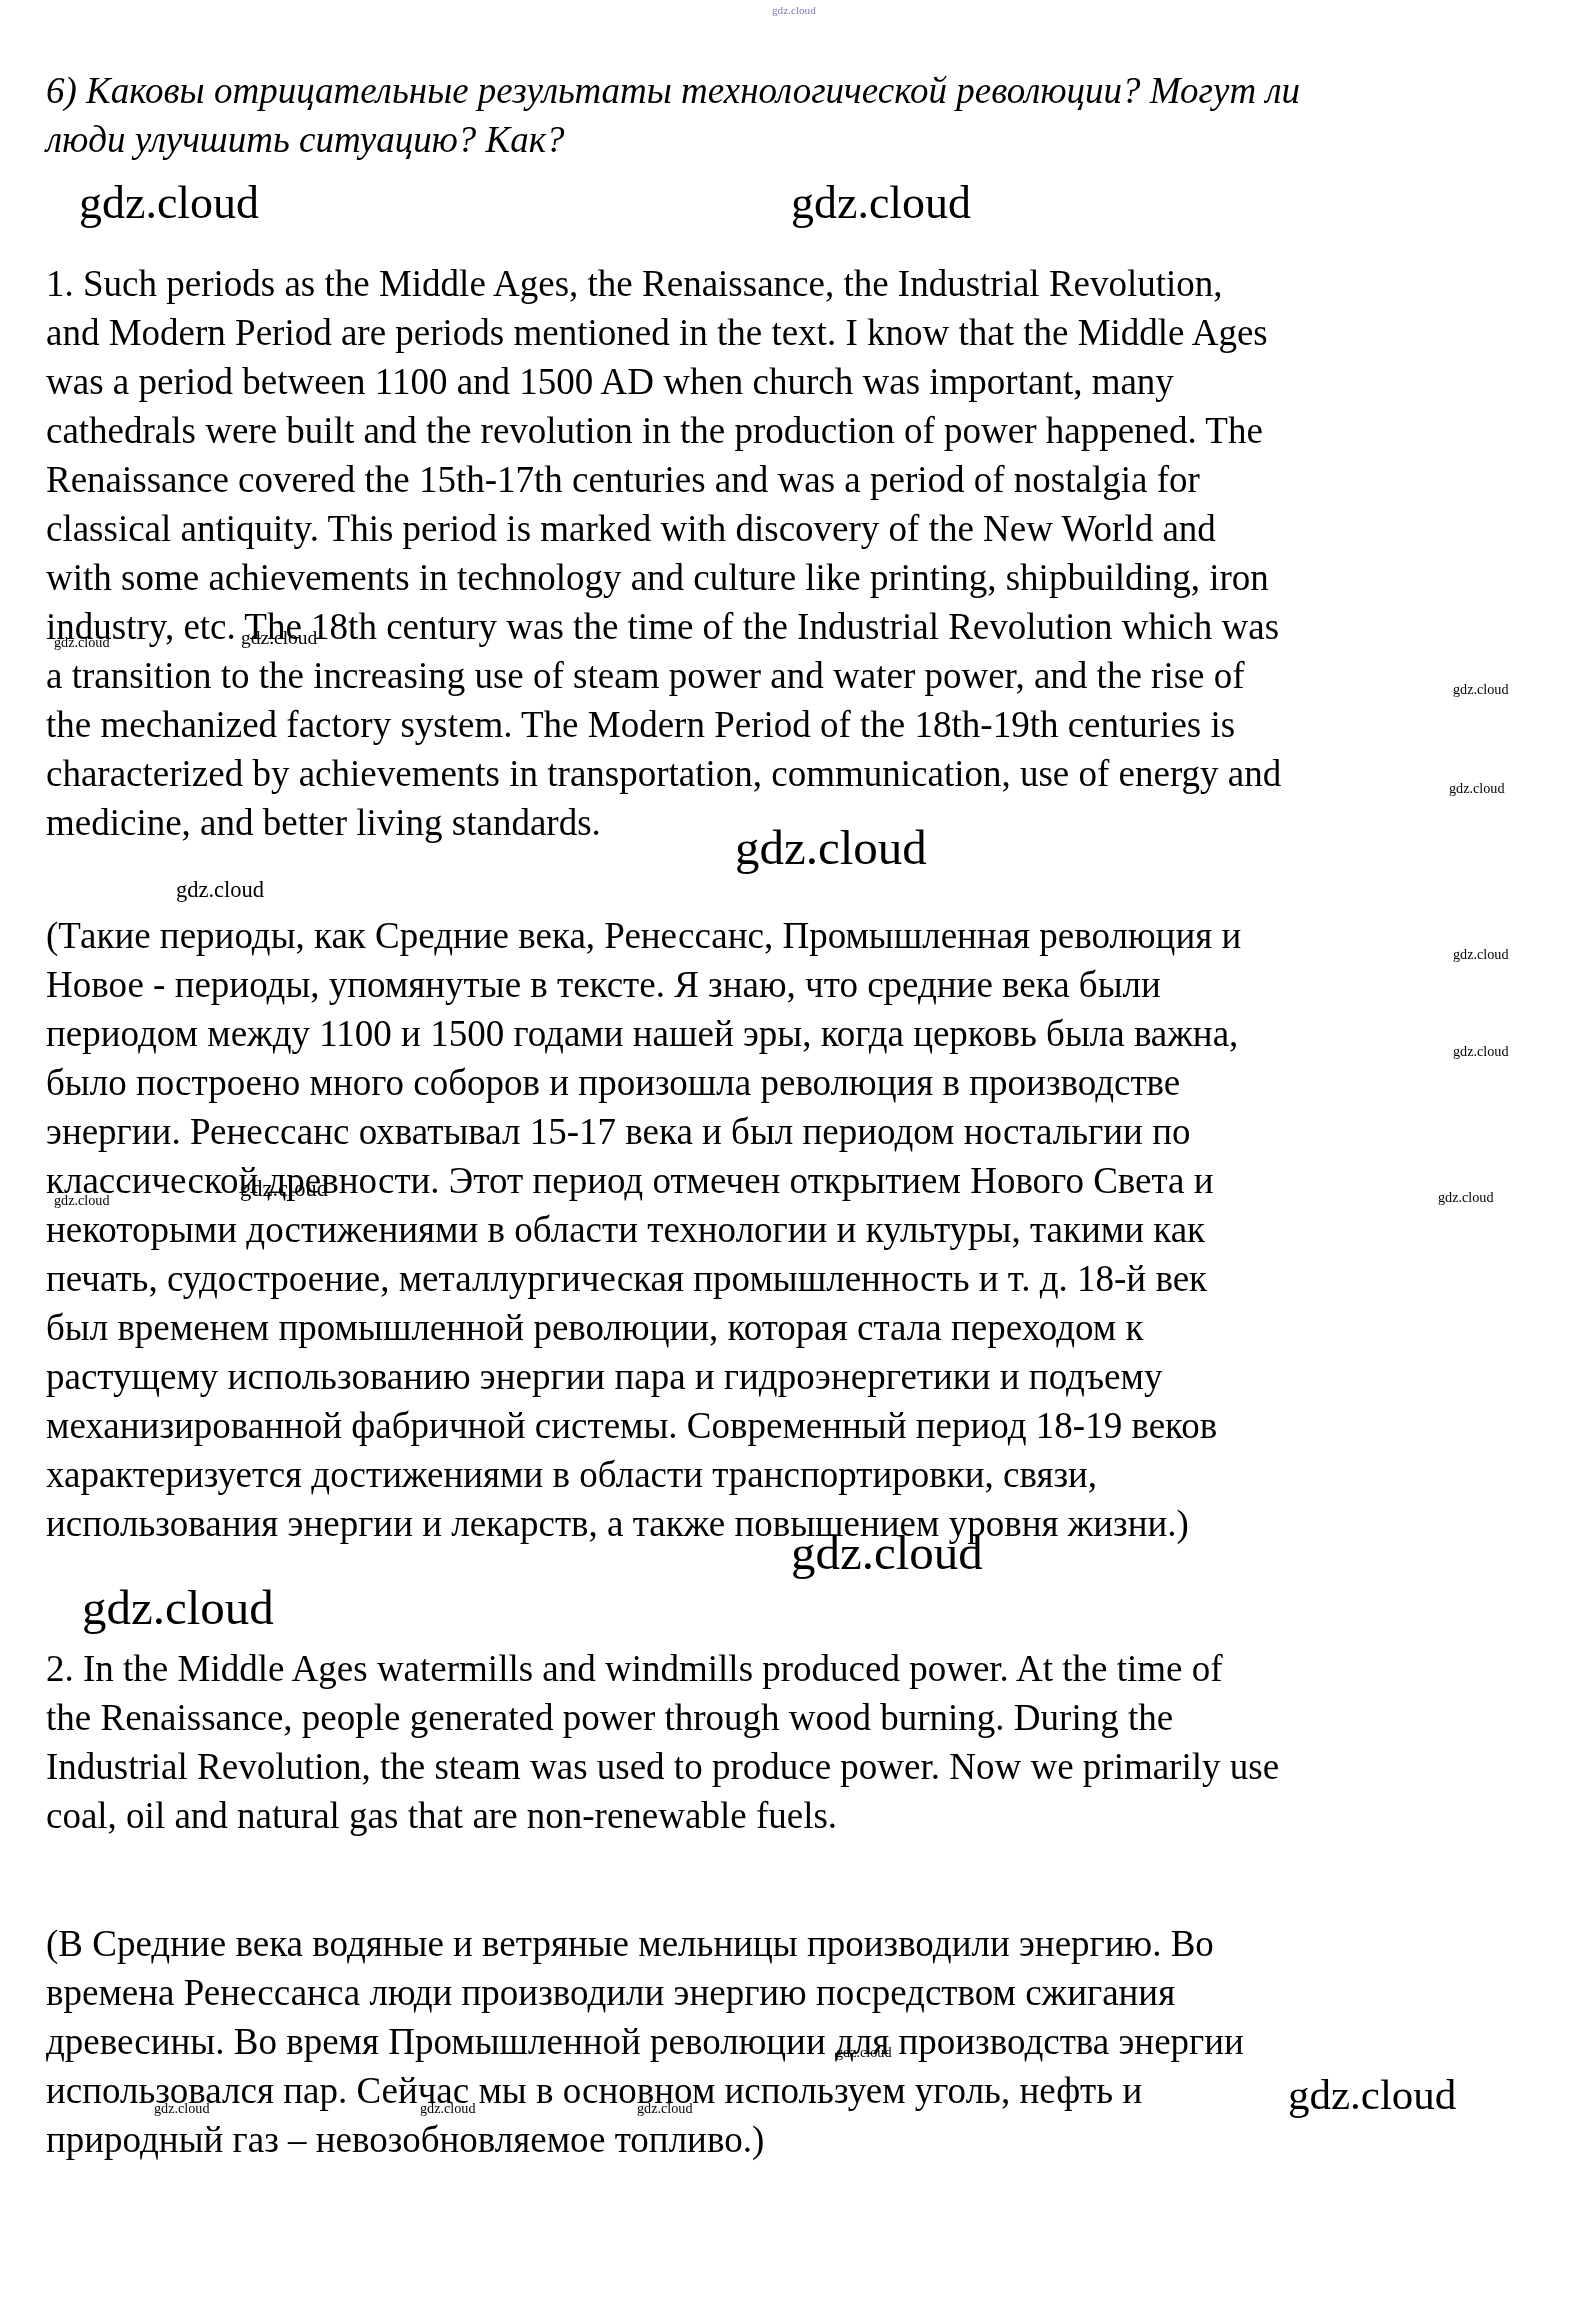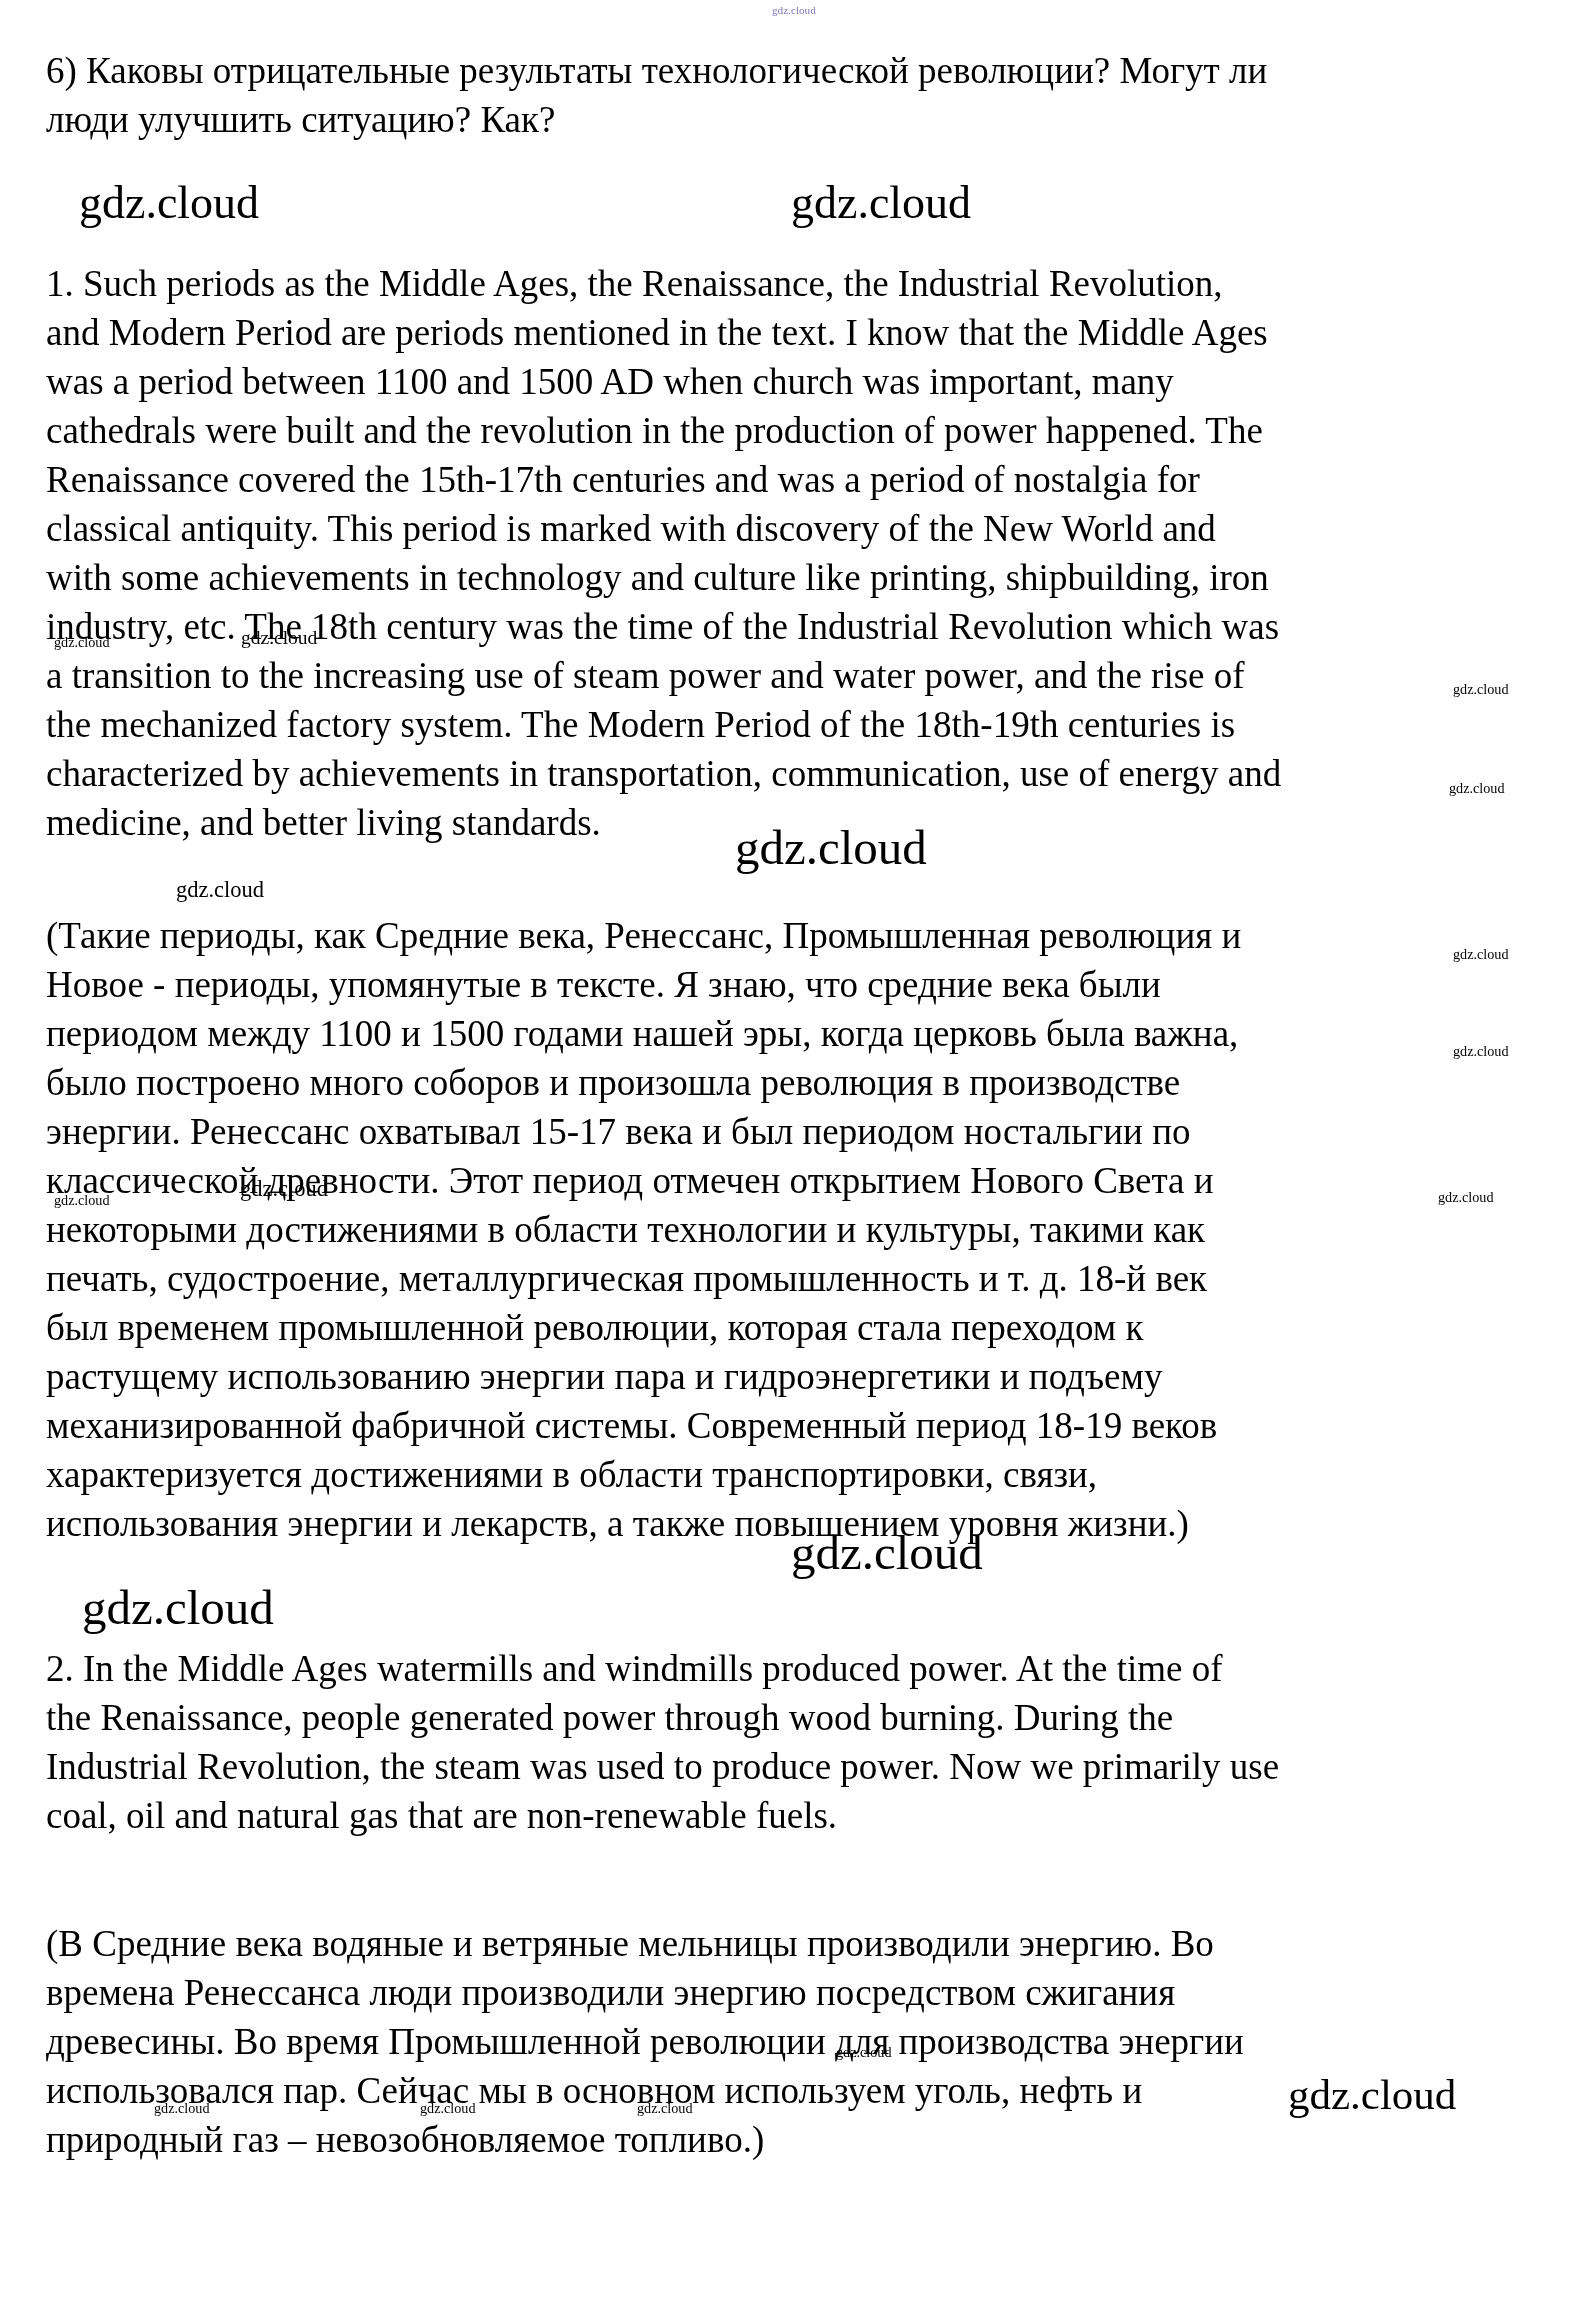--- a/index.html
+++ b/index.html
@@ -32,21 +32,21 @@
     white-space: nowrap;
     line-height: 1;
   }
   .wm-top { color: #7d76bd; }
 </style>
 </head>
 <body>
 
 <div class="page">
 
-  <div class="para" style="top:46px;">6) Каковы отрицательные результаты технологической революции? Могут ли<br>люди улучшить ситуацию? Как?</div>
+  <div class="para" style="top:66px;font-style:italic;">6) Каковы отрицательные результаты технологической революции? Могут ли<br>люди улучшить ситуацию? Как?</div>
 
   <div class="para" style="top:259px;">1. Such periods as the Middle Ages, the Renaissance, the Industrial Revolution,<br>and Modern Period are periods mentioned in the text. I know that the Middle Ages<br>was a period between 1100 and 1500 AD when church was important, many<br>cathedrals were built and the revolution in the production of power happened. The<br>Renaissance covered the 15th-17th centuries and was a period of nostalgia for<br>classical antiquity. This period is marked with discovery of the New World and<br>with some achievements in technology and culture like printing, shipbuilding, iron<br>industry, etc. The 18th century was the time of the Industrial Revolution which was<br>a transition to the increasing use of steam power and water power, and the rise of<br>the mechanized factory system. The Modern Period of the 18th-19th centuries is<br>characterized by achievements in transportation, communication, use of energy and<br>medicine, and better living standards.</div>
 
   <div class="para" style="top:911px;">(Такие периоды, как Средние века, Ренессанс, Промышленная революция и<br>Новое - периоды, упомянутые в тексте. Я знаю, что средние века были<br>периодом между 1100 и 1500 годами нашей эры, когда церковь была важна,<br>было построено много соборов и произошла революция в производстве<br>энергии. Ренессанс охватывал 15-17 века и был периодом ностальгии по<br>классической древности. Этот период отмечен открытием Нового Света и<br>некоторыми достижениями в области технологии и культуры, такими как<br>печать, судостроение, металлургическая промышленность и т. д. 18-й век<br>был временем промышленной революции, которая стала переходом к<br>растущему использованию энергии пара и гидроэнергетики и подъему<br>механизированной фабричной системы. Современный период 18-19 веков<br>характеризуется достижениями в области транспортировки, связи,<br>использования энергии и лекарств, а также повышением уровня жизни.)</div>
 
   <div class="para" style="top:1644px;">2. In the Middle Ages watermills and windmills produced power. At the time of<br>the Renaissance, people generated power through wood burning. During the<br>Industrial Revolution, the steam was used to produce power. Now we primarily use<br>coal, oil and natural gas that are non-renewable fuels.</div>
 
   <div class="para" style="top:1919px;">(В Средние века водяные и ветряные мельницы производили энергию. Во<br>времена Ренессанса люди производили энергию посредством сжигания<br>древесины. Во время Промышленной революции для производства энергии<br>использовался пар. Сейчас мы в основном используем уголь, нефть и<br>природный газ – невозобновляемое топливо.)</div>
 
   <div class="wm wm-top" style="left:772px; top:4.5px; font-size:11.2px;">gdz.cloud</div>

